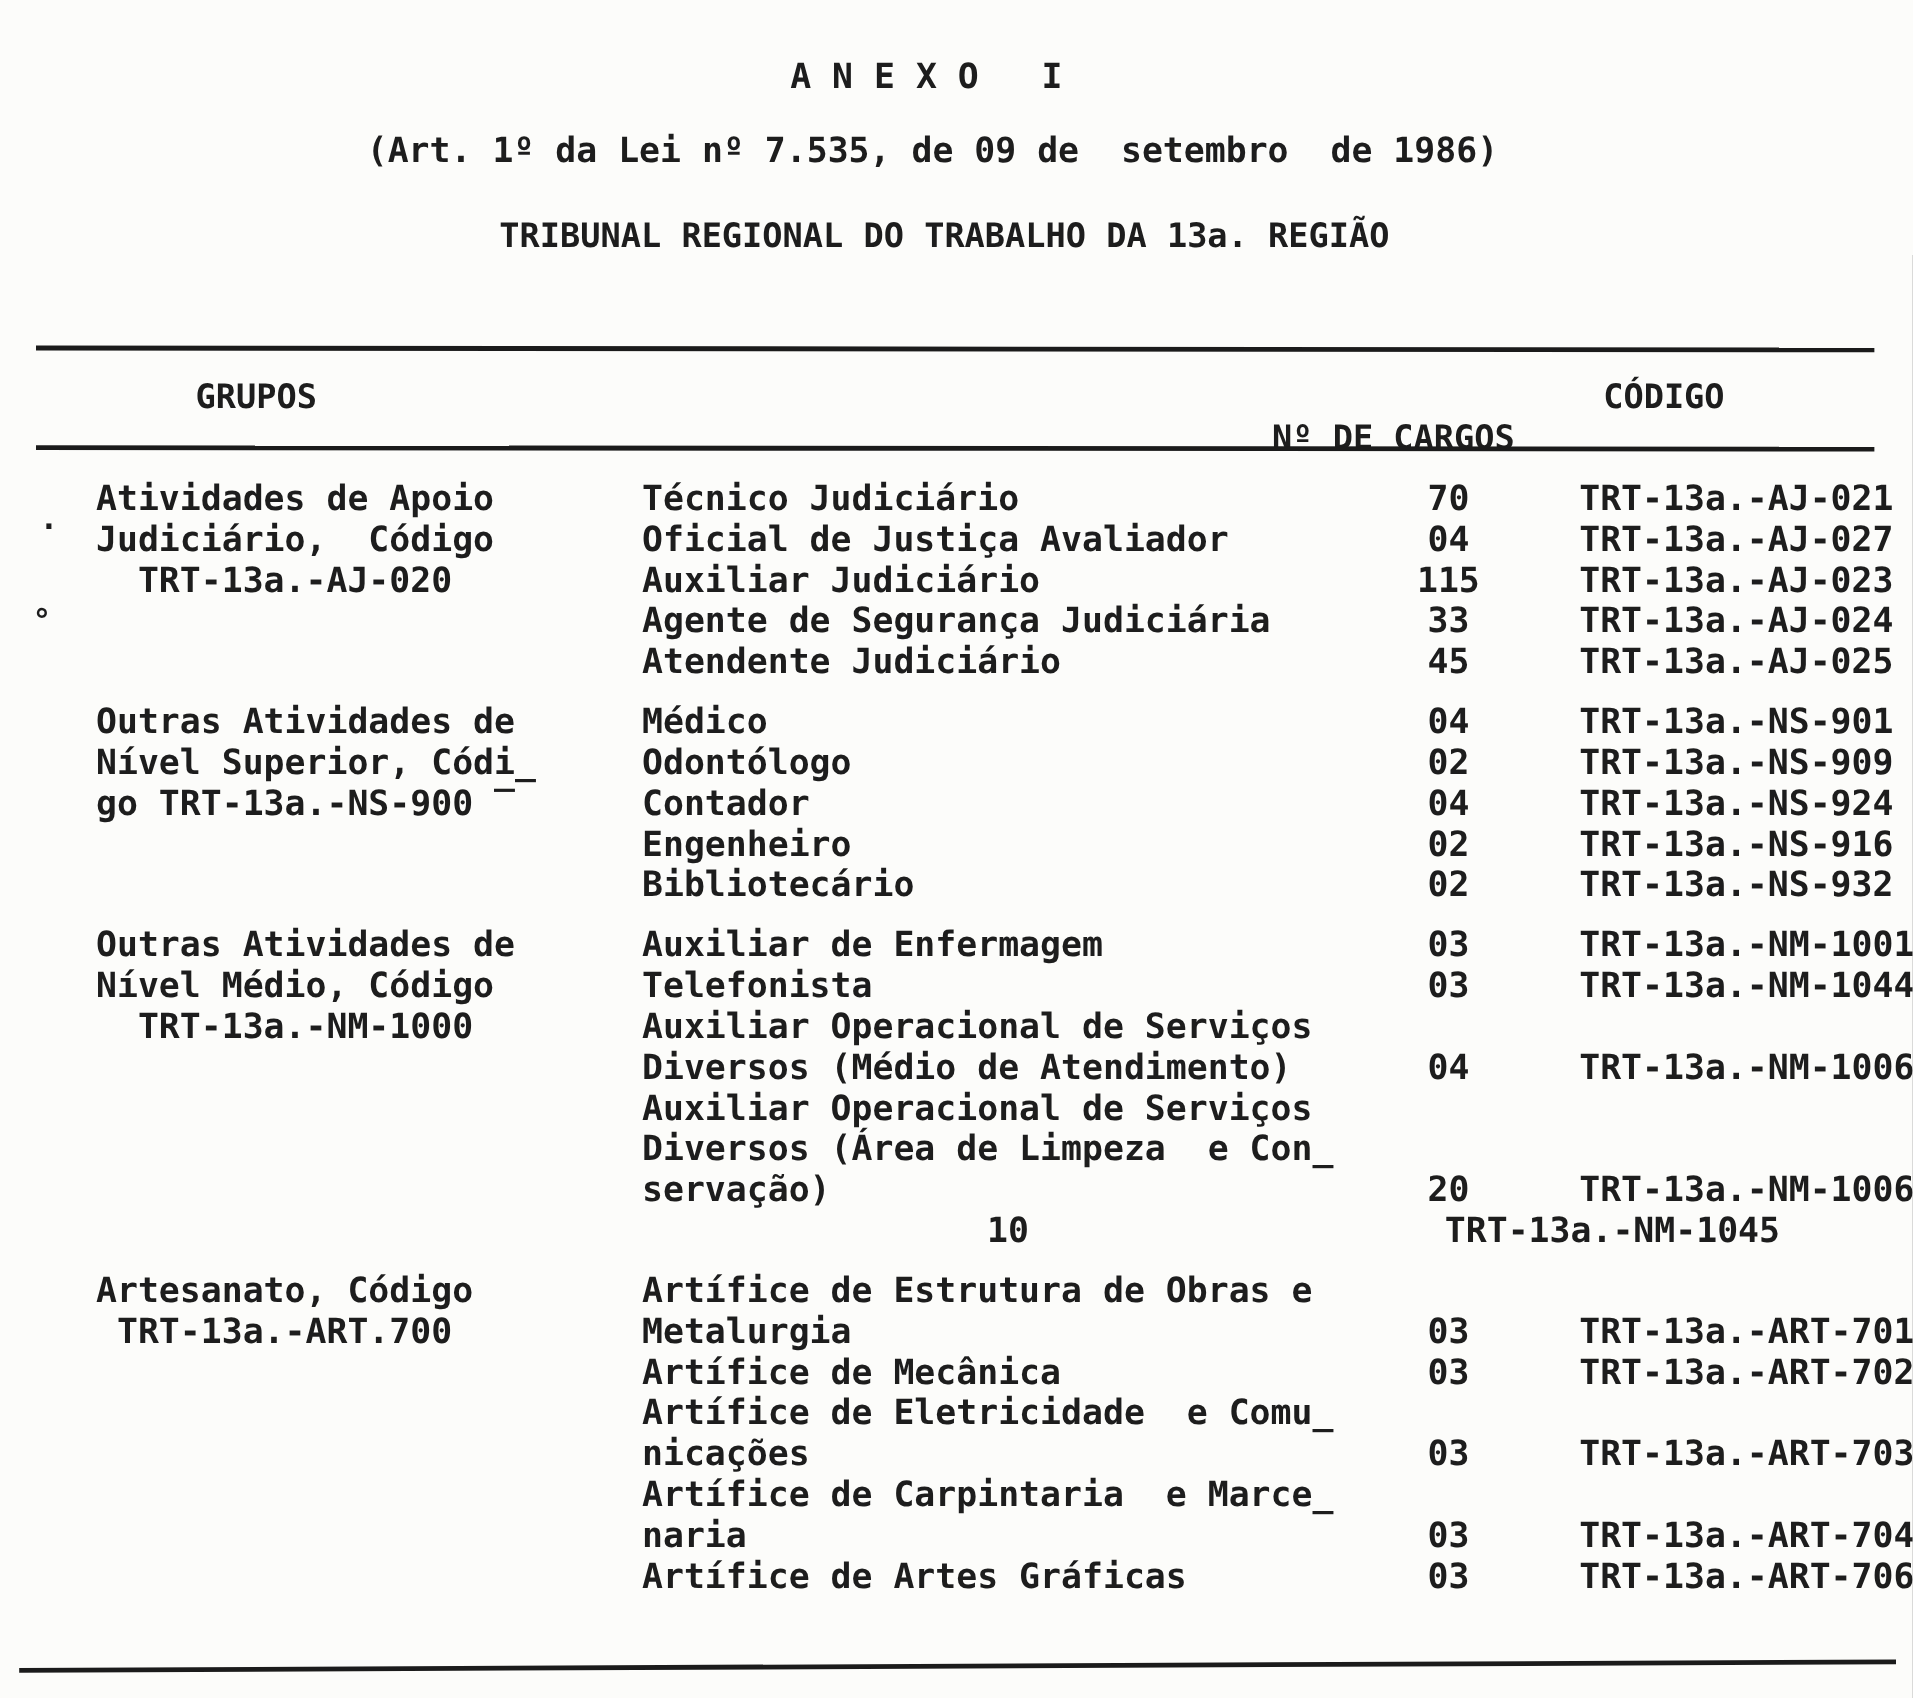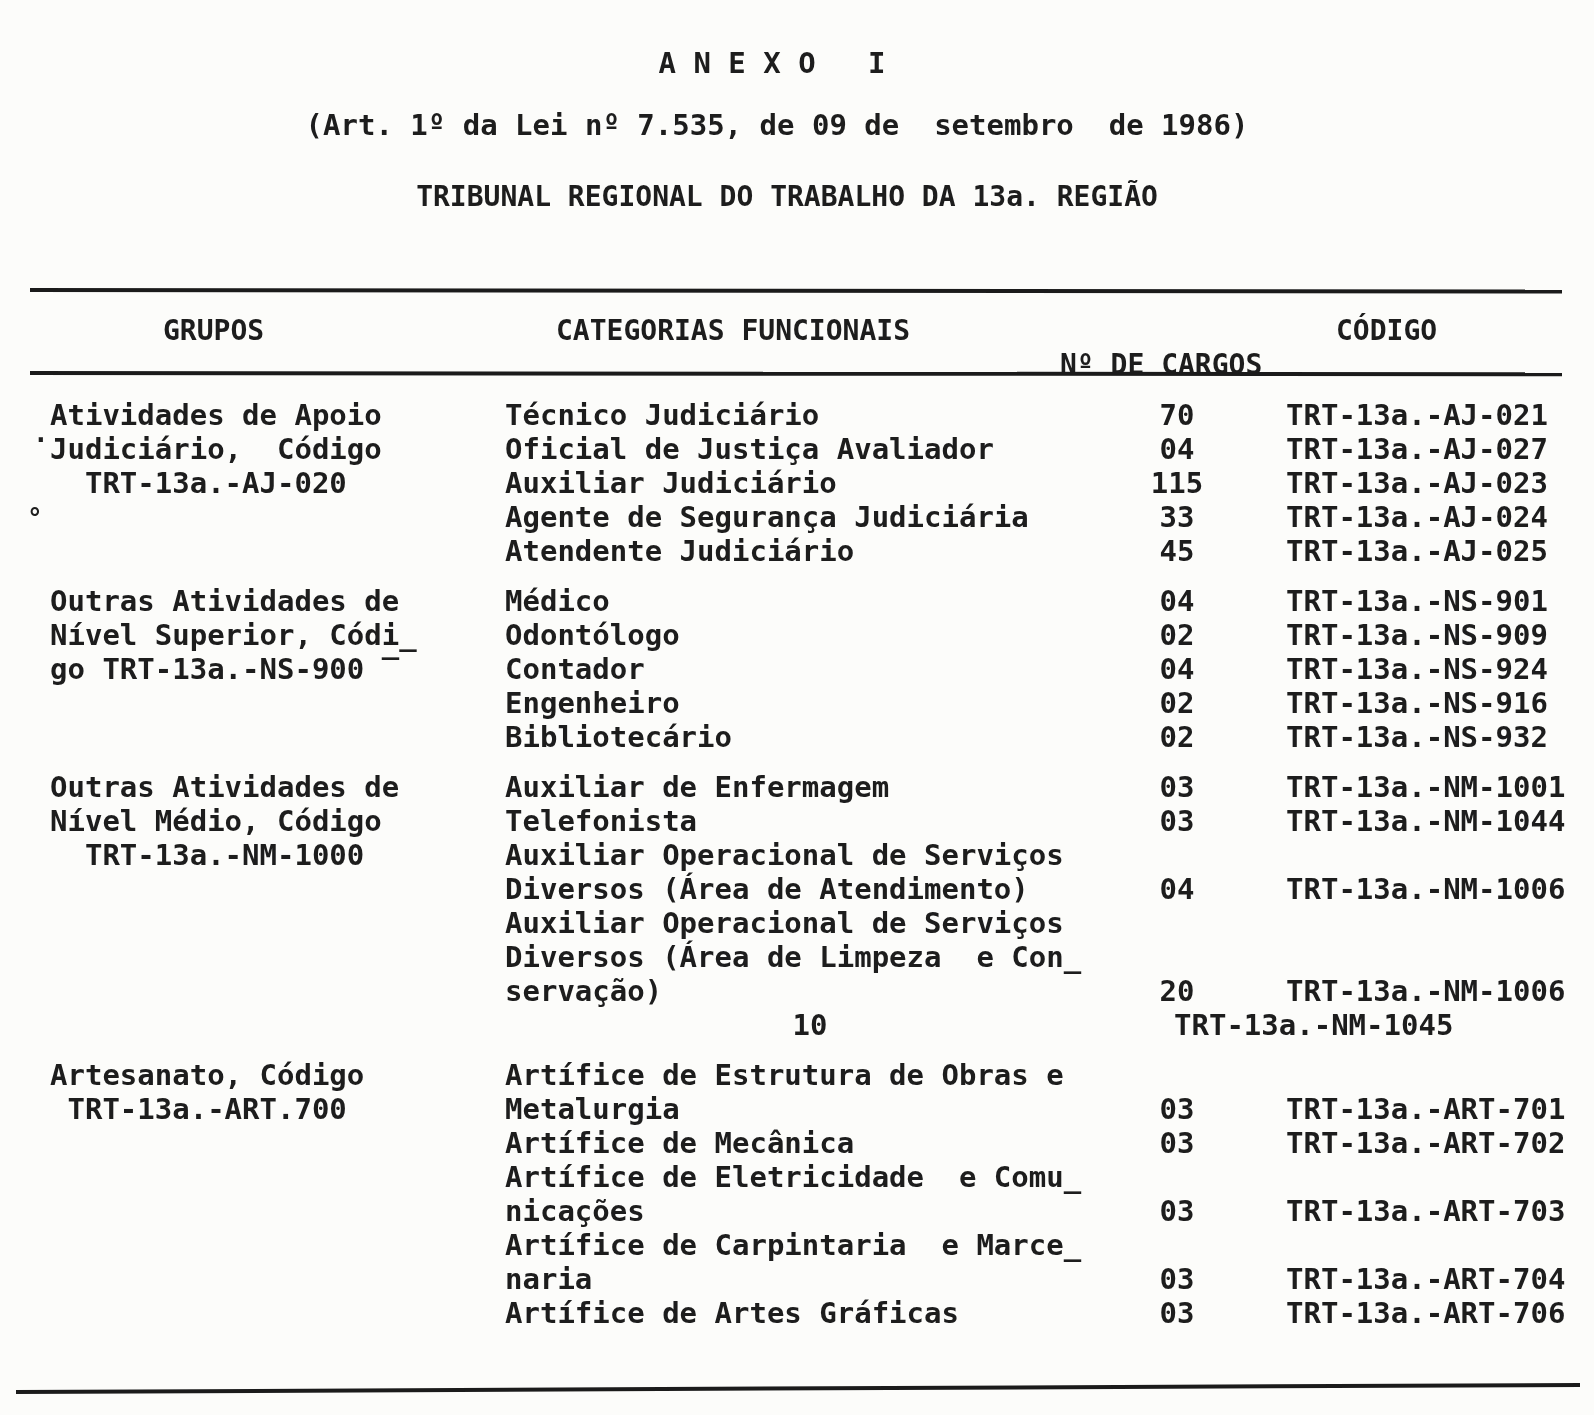--- a/index.html
+++ b/index.html
@@ -23,21 +23,21 @@
   .rule-3{top:1390px;left:16px;width:1564px;transform:rotate(-0.26deg);}
   .th{position:absolute;top:314px;font-size:28px;white-space:pre;}
   .th-grupos{left:163px;}
   .th-categorias{left:556px;}
   .th-cargos{left:1060px;margin-top:34px;}
   .th-codigo{left:1336px;}
   .tbody{
     position:absolute;top:398px;left:50px;right:0;
     font-size:29px;line-height:34px;
   }
-  .group{display:grid;grid-template-columns:455px 1fr;}
+  .group{display:grid;grid-template-columns:455px 1fr;margin-left:30px;}
   .group + .group{margin-top:16px;}
   .gname .line,.cat .line{white-space:pre;}
   .row{display:grid;grid-template-columns:610px 100px auto;align-items:end;gap:12px;}
   .count{text-align:center;white-space:pre;}
   .code{padding-left:47px;white-space:pre;}
   .artifact{position:absolute;font-size:26px;line-height:26px;}
 </style>
 </head>
 <body>
 
@@ -45,21 +45,20 @@
 
   <div class="centerline doc-title">A N E X O   I</div>
 
   <div class="centerline doc-subtitle">(Art. 1º da Lei nº 7.535, de 09 de  setembro  de 1986)</div>
 
   <div class="centerline doc-institution">TRIBUNAL REGIONAL DO TRABALHO DA 13a. REGIÃO</div>
 
   <div class="rule rule-1"></div>
 
   <div class="th th-grupos">GRUPOS</div>
-  <div class="th th-categorias">CATEGORIAS FUNCIONAIS</div>
   <div class="th th-cargos">Nº DE CARGOS</div>
   <div class="th th-codigo">CÓDIGO</div>
 
   <div class="rule rule-2"></div>
 
   <div class="tbody">
       <div class="group">
         <div class="gname">
           <div class="line">Atividades de Apoio</div>
           <div class="line">Judiciário,  Código</div>
@@ -164,21 +163,21 @@
           <div class="row">
             <div class="cat">
               <div class="line">Telefonista</div>
             </div>
             <div class="count">03</div>
             <div class="code">TRT-13a.-NM-1044</div>
           </div>
           <div class="row">
             <div class="cat">
               <div class="line">Auxiliar Operacional de Serviços</div>
-              <div class="line">Diversos (Área de Atendimento)</div>
+              <div class="line">Diversos (Médio de Atendimento)</div>
             </div>
             <div class="count">04</div>
             <div class="code">TRT-13a.-NM-1006</div>
           </div>
           <div class="row">
             <div class="cat">
               <div class="line">Auxiliar Operacional de Serviços</div>
               <div class="line">Diversos (Área de Limpeza  e Con̲</div>
               <div class="line">servação)</div>
             </div>

